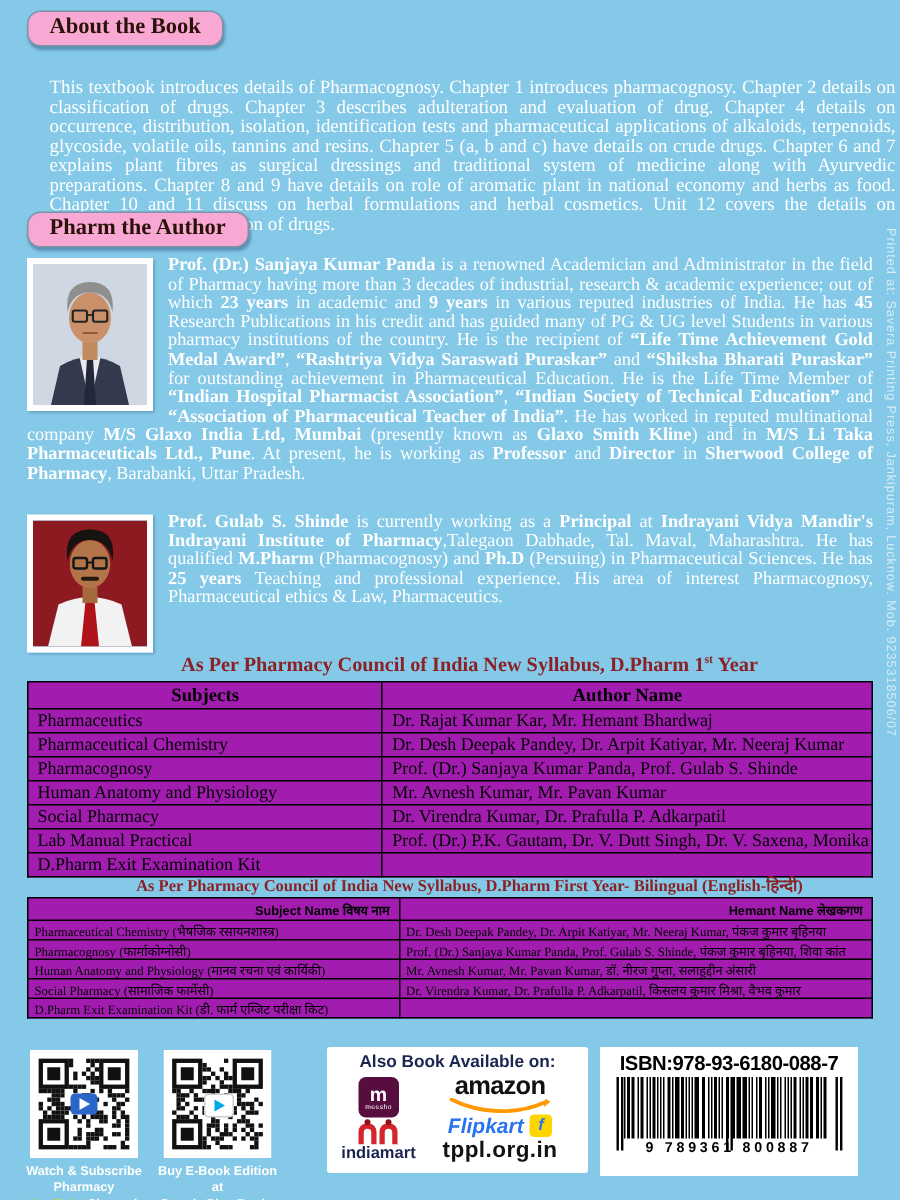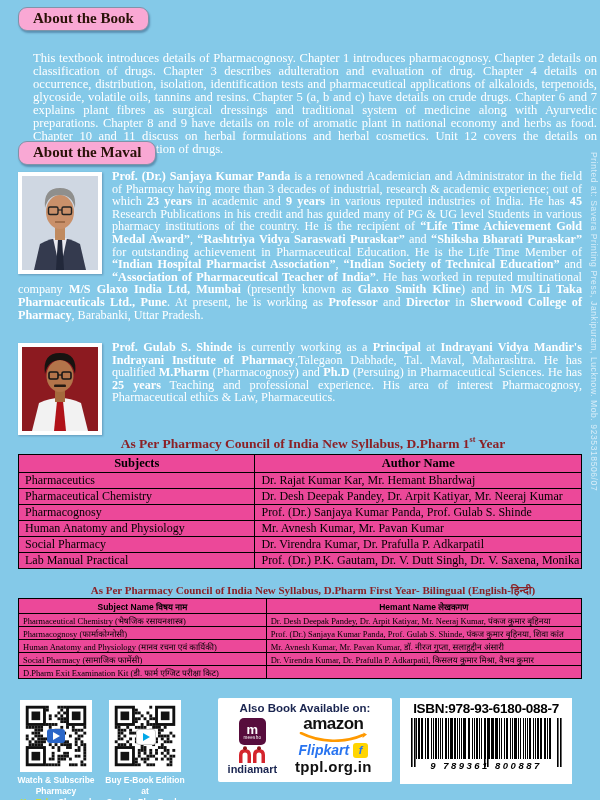--- a/index.html
+++ b/index.html
@@ -20,29 +20,29 @@
   #author2{top:341px}
   .author-block b{font-weight:bold;}
   .photo-frame{float:left;margin:2px 10px 2px 0;border:4px solid #fff;line-height:0;
                box-shadow:1px 1px 2px rgba(20,40,80,.3);}
   
   .tbl-title{position:absolute;left:13px;width:600px;text-align:center;color:#8b2126;font-weight:bold;}
   #t1-title{top:435px;font-size:13.5px;}
   #t2-title{top:582px;font-size:11px;}
   #t1-title sup{font-size:8px;}
   
-  table.syll{position:absolute;left:18px;width:564px;border-collapse:collapse;background:#ec4899;
+  table.syll{position:absolute;left:18px;width:564px;border-collapse:collapse;background:#a21caf;
              table-layout:fixed;color:#000;}
   table.syll th,table.syll td{border:1px solid #000;padding:0 6px;overflow:hidden;white-space:nowrap;}
   #table1{top:454px;font-size:12px;}
   #table1 th{height:17px;font-size:12.5px;text-align:center;}
   #table1 td{height:15px;}
   #table1 .c1{width:42%;}
   #table2{top:598px;font-size:8.5px;}
-  #table2 th{height:14px;font-family:"Liberation Sans",sans-serif;font-size:8.5px;text-align:center;margin-top:40px;}
+  #table2 th{height:14px;font-family:"Liberation Sans",sans-serif;font-size:8.5px;text-align:right;margin-top:40px;}
   #table2 td{height:12px;padding:0 4px;}
   #table2 .c1{width:44%;}
   
   .qr-block{position:absolute;top:700px;width:88px;text-align:center;}
   #qr-yt{left:12px} #qr-gp{left:101px}
   .qr-wrap{position:relative;width:72px;height:72px;margin:0 auto;line-height:0;}
   .qr-wrap svg{width:72px;height:72px;}
   .qr-badge{position:absolute;left:50%;top:50%;width:18px;height:14px;margin:-7px 0 0 -9px;
             display:flex;align-items:center;justify-content:center;border-radius:3px;}
   .badge-yt{background:#2a66c8;}
@@ -72,38 +72,38 @@
   .flipkart-block{display:flex;align-items:center;gap:4px;}
   .fk-word{font-style:italic;font-weight:bold;font-size:14px;color:#2874f0;}
   .fk-icon{width:15px;height:15px;background:#ffd500;border-radius:3px;display:inline-flex;
            align-items:center;justify-content:center;color:#2874f0;font-weight:bold;
            font-style:italic;font-size:11px;}
   .tppl{font-weight:bold;font-size:15px;color:#111;letter-spacing:.3px;}
   .isbn-box{position:absolute;left:400px;top:698px;width:172px;height:86px;background:#fff;
             padding:3px 6px;box-sizing:border-box;text-align:center;}
   .isbn-label{font-family:"Liberation Sans",sans-serif;font-weight:bold;font-size:13.5px;
               color:#000;letter-spacing:-.3px;white-space:nowrap;}
-  .barcode-wrap{position:relative;width:154px;height:52px;margin:2px auto 0;font-style:italic;}
+  .barcode-wrap{position:relative;width:154px;height:52px;margin:2px auto 0;}
   .isbn-digits{position:absolute;left:0;bottom:-1px;width:100%;
                font-family:"Liberation Sans",sans-serif;font-weight:bold;font-size:9.5px;
                letter-spacing:2.5px;color:#000;}
   .printer-note{position:absolute;right:1px;top:152px;writing-mode:vertical-rl;
                 color:rgba(235,245,252,.8);font-family:"Liberation Sans",sans-serif;
                 font-size:8.5px;letter-spacing:.6px;}
 </style>
 </head>
 <body>
 
 <div class="page">
 
   <div class="pill" id="pill-book">About the Book</div>
 
   <p class="about-text">This textbook introduces details of Pharmacognosy. Chapter 1 introduces pharmacognosy. Chapter 2 details on classification of drugs. Chapter 3 describes adulteration and evaluation of drug. Chapter 4 details on occurrence, distribution, isolation, identification tests and pharmaceutical applications of alkaloids, terpenoids, glycoside, volatile oils, tannins and resins. Chapter 5 (a, b and c) have details on crude drugs. Chapter 6 and 7 explains plant fibres as surgical dressings and traditional system of medicine along with Ayurvedic preparations. Chapter 8 and 9 have details on role of aromatic plant in national economy and herbs as food. Chapter 10 and 11 discuss on herbal formulations and herbal cosmetics.  Unit 12 covers the details on phytochemical investigation of drugs.</p>
 
-  <div class="pill" id="pill-author">About the Maval</div>
+  <div class="pill" id="pill-author">Pharm the Author</div>
 
   <div class="author-block" id="author1">
     <span class="photo-frame">
       <svg width="76" height="94" viewBox="0 0 76 94">
         <rect width="76" height="94" fill="#cfd7e2"></rect>
         <path d="M12 94 L18 68 Q38 56 58 68 L64 94 Z" fill="#343a4e"></path>
         <path d="M31 62 L38 94 L45 62 Z" fill="#e9e9ef"></path>
         <path d="M36 63 L40 63 L42 94 L34 94 Z" fill="#22283a"></path>
         <rect x="33" y="52" width="10" height="12" fill="#c08a5f"></rect>
         <ellipse cx="38" cy="36" rx="14" ry="17" fill="#c9906a"></ellipse>
@@ -167,20 +167,24 @@
           <td>Human Anatomy and Physiology</td>
           <td>Mr. Avnesh Kumar, Mr. Pavan Kumar</td>
         </tr>
         <tr>
           <td>Social Pharmacy</td>
           <td>Dr. Virendra Kumar, Dr. Prafulla P. Adkarpatil</td>
         </tr>
         <tr>
           <td>Lab Manual Practical</td>
           <td>Prof. (Dr.) P.K. Gautam, Dr. V. Dutt Singh, Dr. V. Saxena, Monika Saxena</td>
+        </tr>
+        <tr>
+          <td>D.Pharm Exit Examination Kit</td>
+          <td></td>
         </tr>
       </tbody>
   </table>
 
   <div class="tbl-title" id="t2-title">As Per Pharmacy Council of India New Syllabus, D.Pharm First Year- Bilingual (English-हिन्दी)</div>
 
   <table class="syll" id="table2">
     <colgroup>
         <col class="c1">
         <col>

